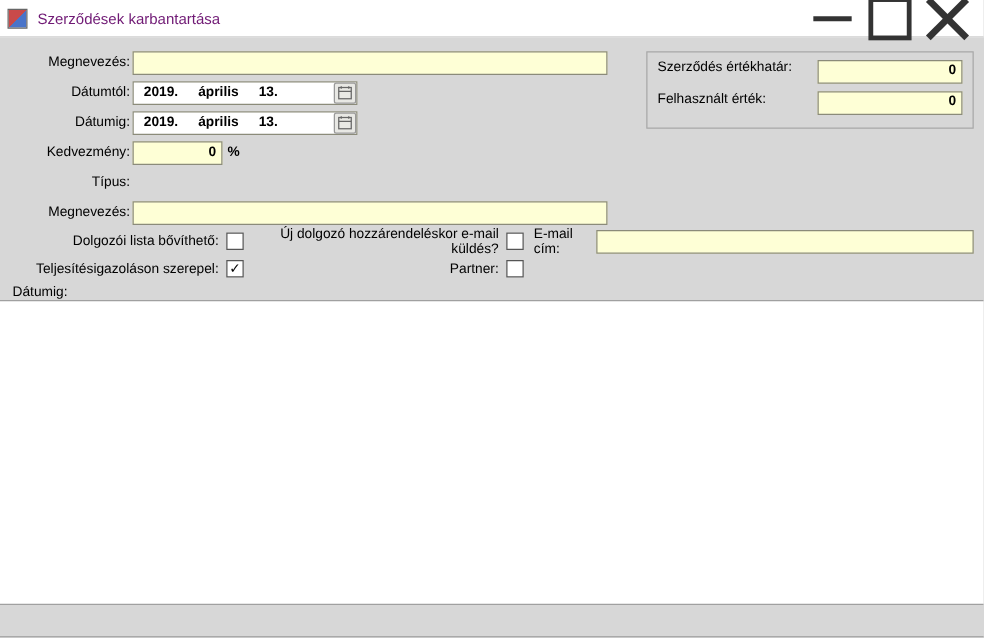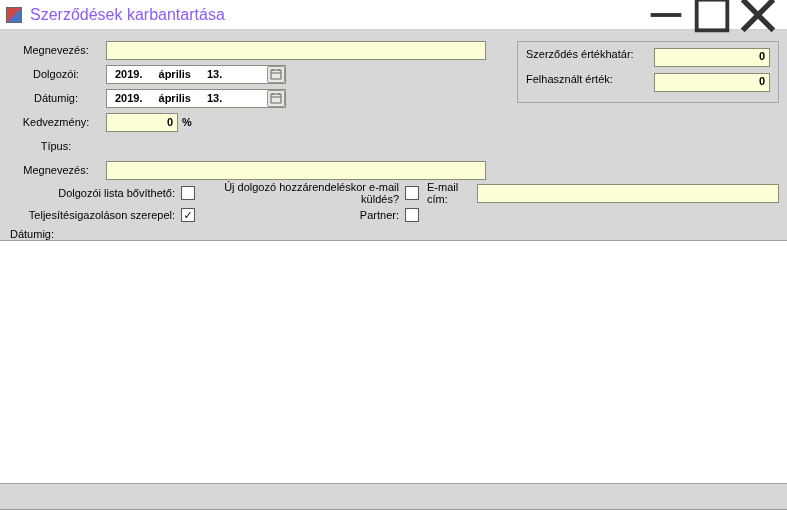--- a/index.html
+++ b/index.html
@@ -23,22 +23,22 @@
   }
   .titlebar .app-icon {
     width: 16px;
     height: 16px;
     background: linear-gradient(135deg, #c94a4a 0 50%, #4a74c9 50% 100%);
     margin-right: 8px;
     border: 1px solid #666;
   }
   .titlebar .title {
     flex: 1;
-    color: #8b5cf6;
-    font-size: 16px;
+    color: #701a75;
+    font-size: 12px;
   }
   .titlebar .win-btn {
     width: 46px;
     height: 30px;
     display: flex;
     align-items: center;
     justify-content: center;
     font-size: 14px;
     color: #333;
   }
@@ -47,21 +47,21 @@
     position: relative;
   }
   .row {
     display: flex;
     align-items: center;
     margin-bottom: 4px;
     height: 20px;
   }
   .lbl {
     width: 98px;
-    text-align: center;
+    text-align: right;
     color: #000;
     padding-right: 2px;
   }
   .lbl-bold { font-weight: bold; }
   .input-yellow {
     background: #feffd6;
     border: 1px solid #8b8b7a;
     height: 19px;
     padding: 0 4px;
     font-family: inherit;
@@ -233,21 +233,21 @@
 </div>
 
 <div class="form-area">
 
   <div class="row">
     <div class="lbl">Megnevezés:</div>
     <input class="input-yellow" style="width: 380px;" value="">
   </div>
 
   <div class="row">
-    <div class="lbl">Dolgozói:</div>
+    <div class="lbl">Dátumtól:</div>
     <div class="date-box">
       <span class="seg">2019.</span>
       <span class="seg">április</span>
       <span class="seg">13.</span>
       <div class="cal-btn">
         <svg viewBox="0 0 12 12">
             <rect x="1" y="2" width="10" height="9" fill="none" stroke="#666" stroke-width="1"></rect>
             <line x1="1" y1="5" x2="11" y2="5" stroke="#666"></line>
             <line x1="3" y1="1" x2="3" y2="3" stroke="#666"></line>
             <line x1="9" y1="1" x2="9" y2="3" stroke="#666"></line>

